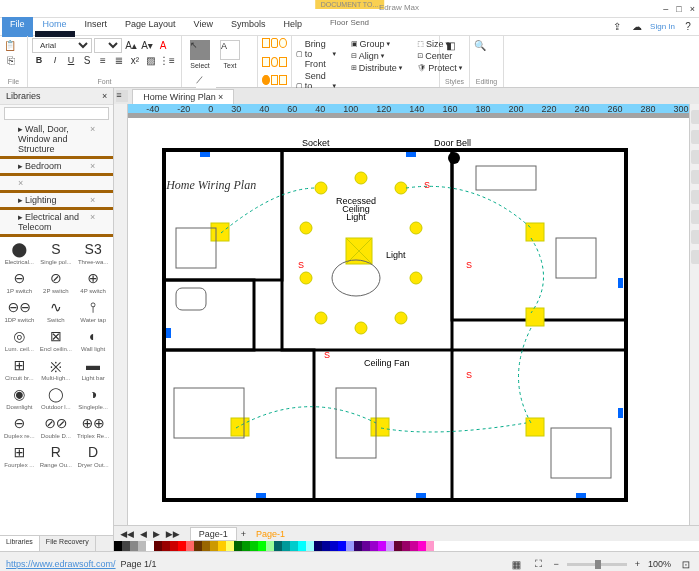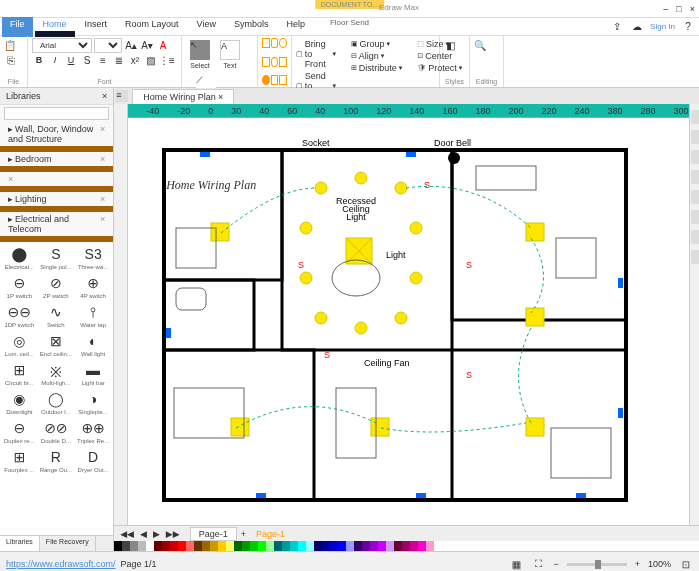--- a/index.html
+++ b/index.html
@@ -27,37 +27,37 @@
 .bigtool-label{font-size:7px}
 .shape-row{display:flex;gap:1px}
 .shape{width:10px;height:10px;border:1px solid #f90;background:#ffe;cursor:pointer}
 .shape.circle{border-radius:50%}
 .arrg-row{font-size:7px;display:flex;gap:2px;align-items:center;padding:1px 0;cursor:pointer}
 .main{display:flex;height:463px;background:#e8e8e8}
 .sidebar{width:130px;background:#f8f8f8;border-right:1px solid #ccc;display:flex;flex-direction:column}
 .sb-header{padding:3px 6px;font-size:9px;background:#eee;border-bottom:1px solid #ddd;display:flex;justify-content:space-between;align-items:center}
 .sb-search{padding:2px 4px}
 .sb-search input{width:100%;border:1px solid #ccc;padding:1px 3px;font-size:8px}
-.sb-cat{padding:2px 8px;font-size:8px;border-bottom:6px solid #a16207;display:flex;justify-content:space-between;cursor:pointer}
+.sb-cat{padding:2px 18px;font-size:8px;border-bottom:3px solid #a16207;display:flex;justify-content:space-between;cursor:pointer}
 .sb-cat .x{color:#999}
 .sb-shapes{flex:1;overflow:hidden;background:#fff;padding:2px}
 .shape-grid{display:grid;grid-template-columns:repeat(3,1fr);gap:1px}
 .shape-cell{display:flex;flex-direction:column;align-items:center;padding:2px;cursor:pointer}
 .shape-cell span{font-size:6px;color:#666;text-align:center;white-space:nowrap;overflow:hidden;width:100%}
 .sb-tabs{height:16px;display:flex;border-top:1px solid #ccc;background:#eee}
 .sb-tab{padding:2px 6px;font-size:7px;cursor:pointer;border-right:1px solid #ccc}
 .sb-tab.active{background:#fff}
 .canvas-area{flex:1;display:flex;flex-direction:column;position:relative}
 .doc-tabs{height:16px;background:#e8e8e8;display:flex;align-items:center;padding-left:18px}
 .doc-tab{background:#fff;padding:2px 10px;font-size:8px;border:1px solid #ccc;border-bottom:none;cursor:pointer}
 .menu-btn{position:absolute;left:2px;top:2px;width:12px;height:12px;background:#ddd;cursor:pointer}
 .rulers-wrap{flex:1;display:flex;background:#fff}
 .vruler{width:14px;background:#f0f0f0;border-right:1px solid #ccc;font-size:5px;color:#888;writing-mode:vertical-lr}
 .canvas-scroll{flex:1;position:relative;overflow:hidden}
-.hruler{height:14px;background:#14b8a6;border-bottom:1px solid #a3a3a3;display:flex;font-size:5px;color:#888;align-items:center}
+.hruler{height:14px;background:#7dd3fc;border-bottom:5px solid #a3a3a3;display:flex;font-size:5px;color:#888;align-items:flex-start}
 .hruler span{margin-left:18px}
 .canvas{position:absolute;top:14px;left:0;right:0;bottom:0;background:#fff}
 .floorplan{position:absolute;top:10px;left:28px;width:478px;height:380px}
 .fp-title{position:absolute;top:50px;left:10px;font-family:Georgia,serif;font-size:12px;font-style:italic}
 .rtools{width:18px;background:#f0f0f0;border-left:1px solid #ccc;display:flex;flex-direction:column;gap:6px;padding-top:6px;align-items:center}
 .rtools .ico{width:14px;height:14px;background:#ddd;border-radius:2px}
 .page-bar{height:16px;background:#eee;display:flex;align-items:center;border-top:1px solid #ccc;font-size:7px}
 .page-nav{display:flex;gap:2px;padding:0 4px}
 .page-nav span{cursor:pointer;padding:0 2px}
 .page-tab{background:#fff;padding:1px 8px;border:1px solid #ccc;margin-left:4px}
@@ -87,21 +87,21 @@
     <span>□</span>
     <span>×</span>
   </div>
 </div>
 
 <div class="menubar">
   <div class="menubar-tabs">
     <div class="menu-tab file">File</div>
     <div class="menu-tab active">Home</div>
     <div class="menu-tab">Insert</div>
-    <div class="menu-tab">Room Layout</div>
+    <div class="menu-tab">Page Layout</div>
     <div class="menu-tab">View</div>
     <div class="menu-tab">Symbols</div>
     <div class="menu-tab">Help</div>
   </div>
   <div class="menubar-right">
     <span class="ico">⇪</span>
     <span class="ico">☁</span>
     <span class="signin">Sign In</span>
     <span class="ico">?</span>
   </div>
@@ -358,21 +358,21 @@
             <span>60</span>
             <span>40</span>
             <span>100</span>
             <span>120</span>
             <span>140</span>
             <span>160</span>
             <span>180</span>
             <span>200</span>
             <span>220</span>
             <span>240</span>
-            <span>380</span>
+            <span>260</span>
             <span>280</span>
             <span>300</span>
           </div>
         <div class="canvas">
           <div class="floorplan">
             <div class="fp-title">Home Wiring Plan</div>
             <svg width="478" height="380" viewBox="0 0 478 380">
 
               <rect x="8" y="22" width="462" height="350" fill="none" stroke="#000" stroke-width="4"></rect>
 

